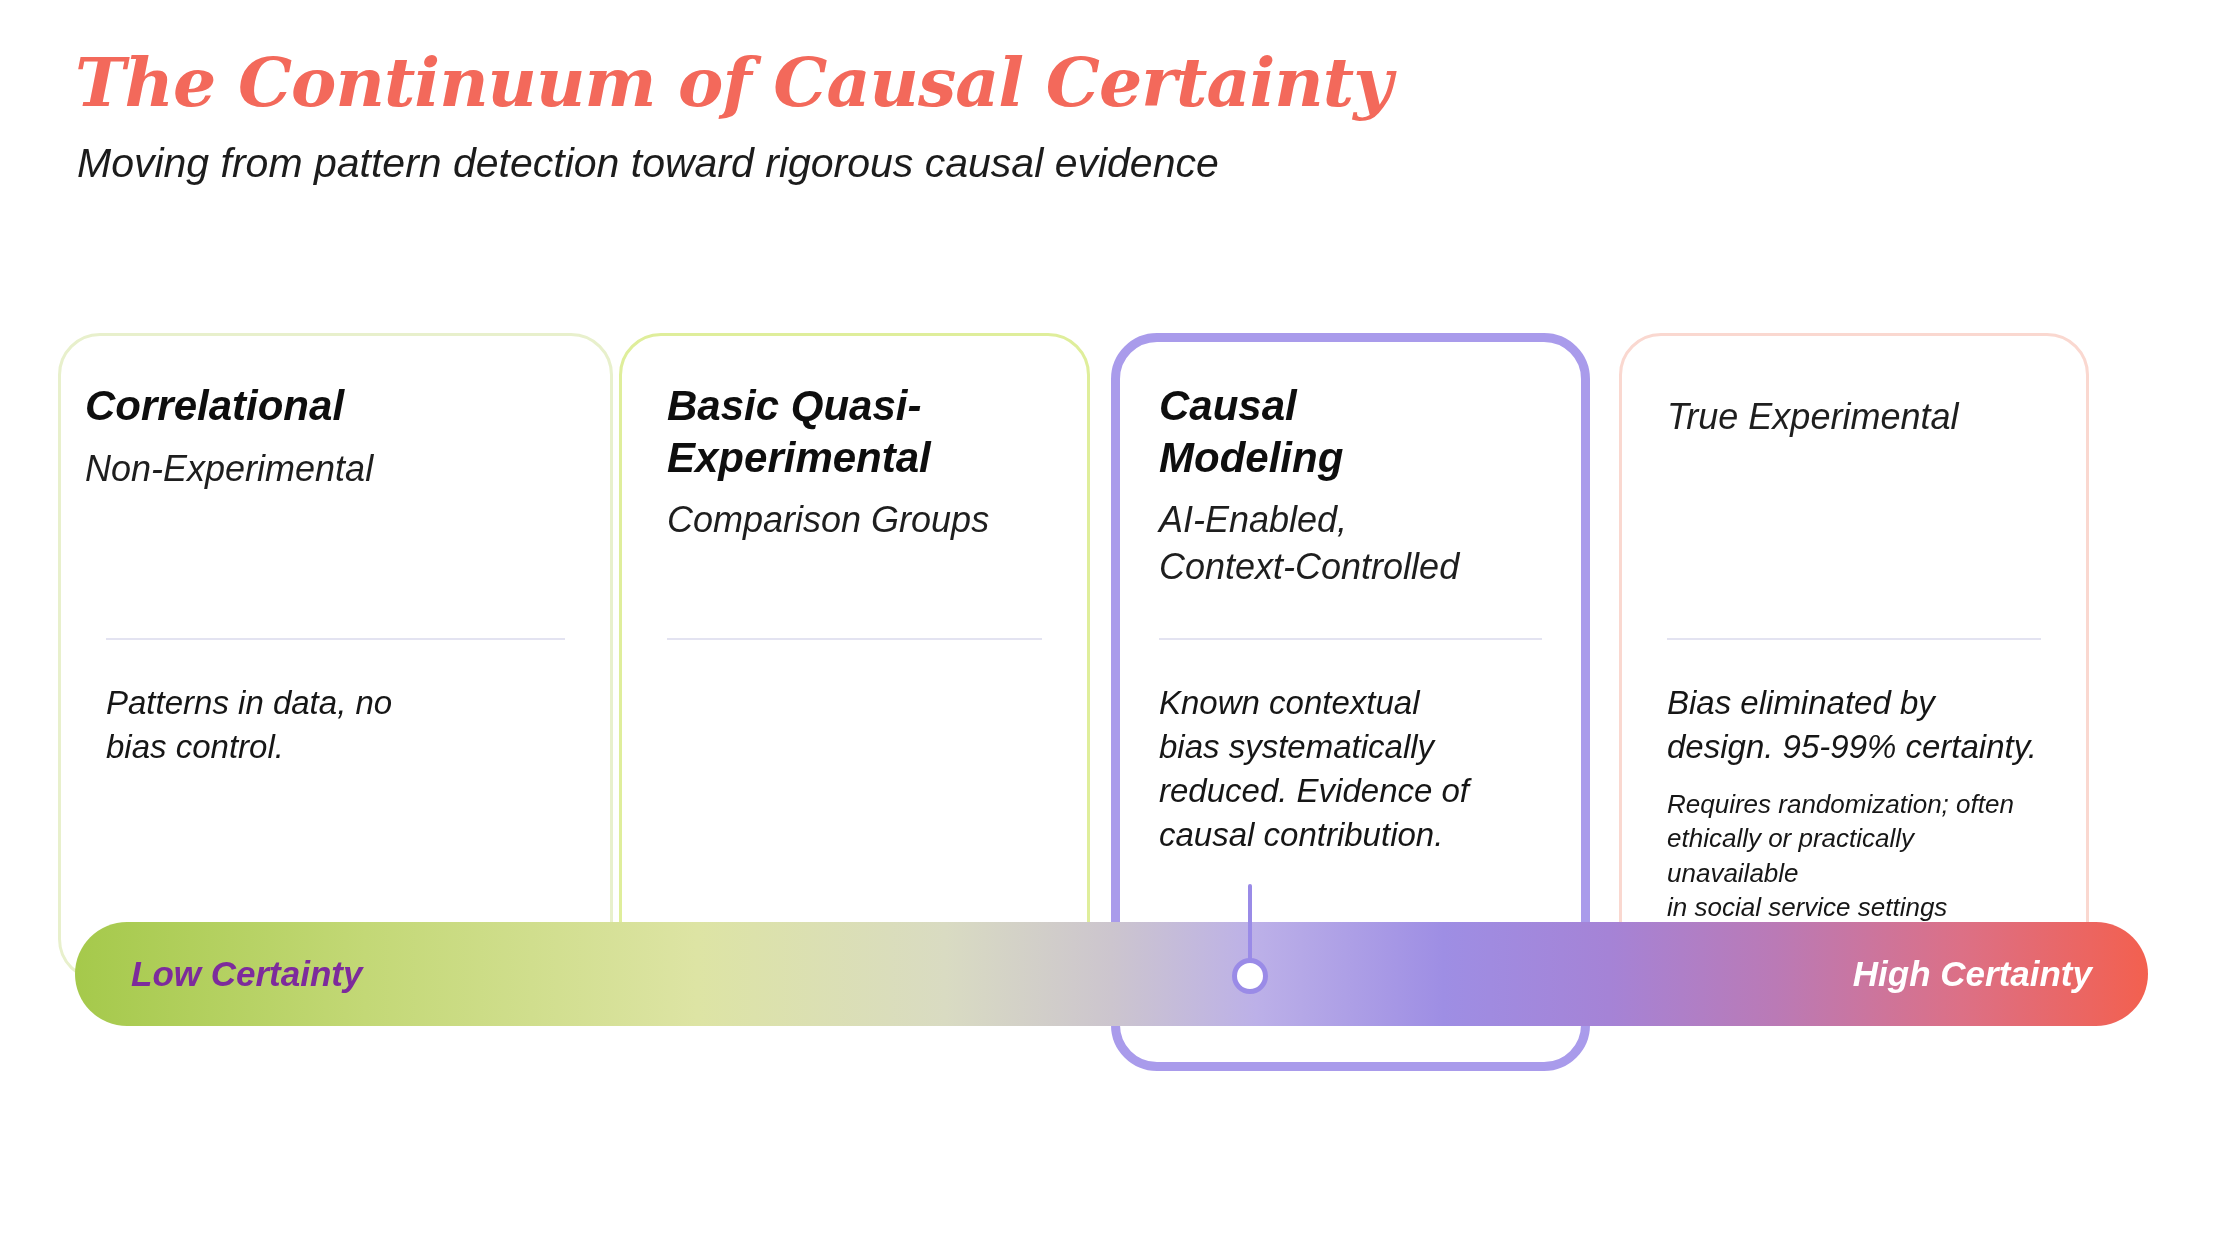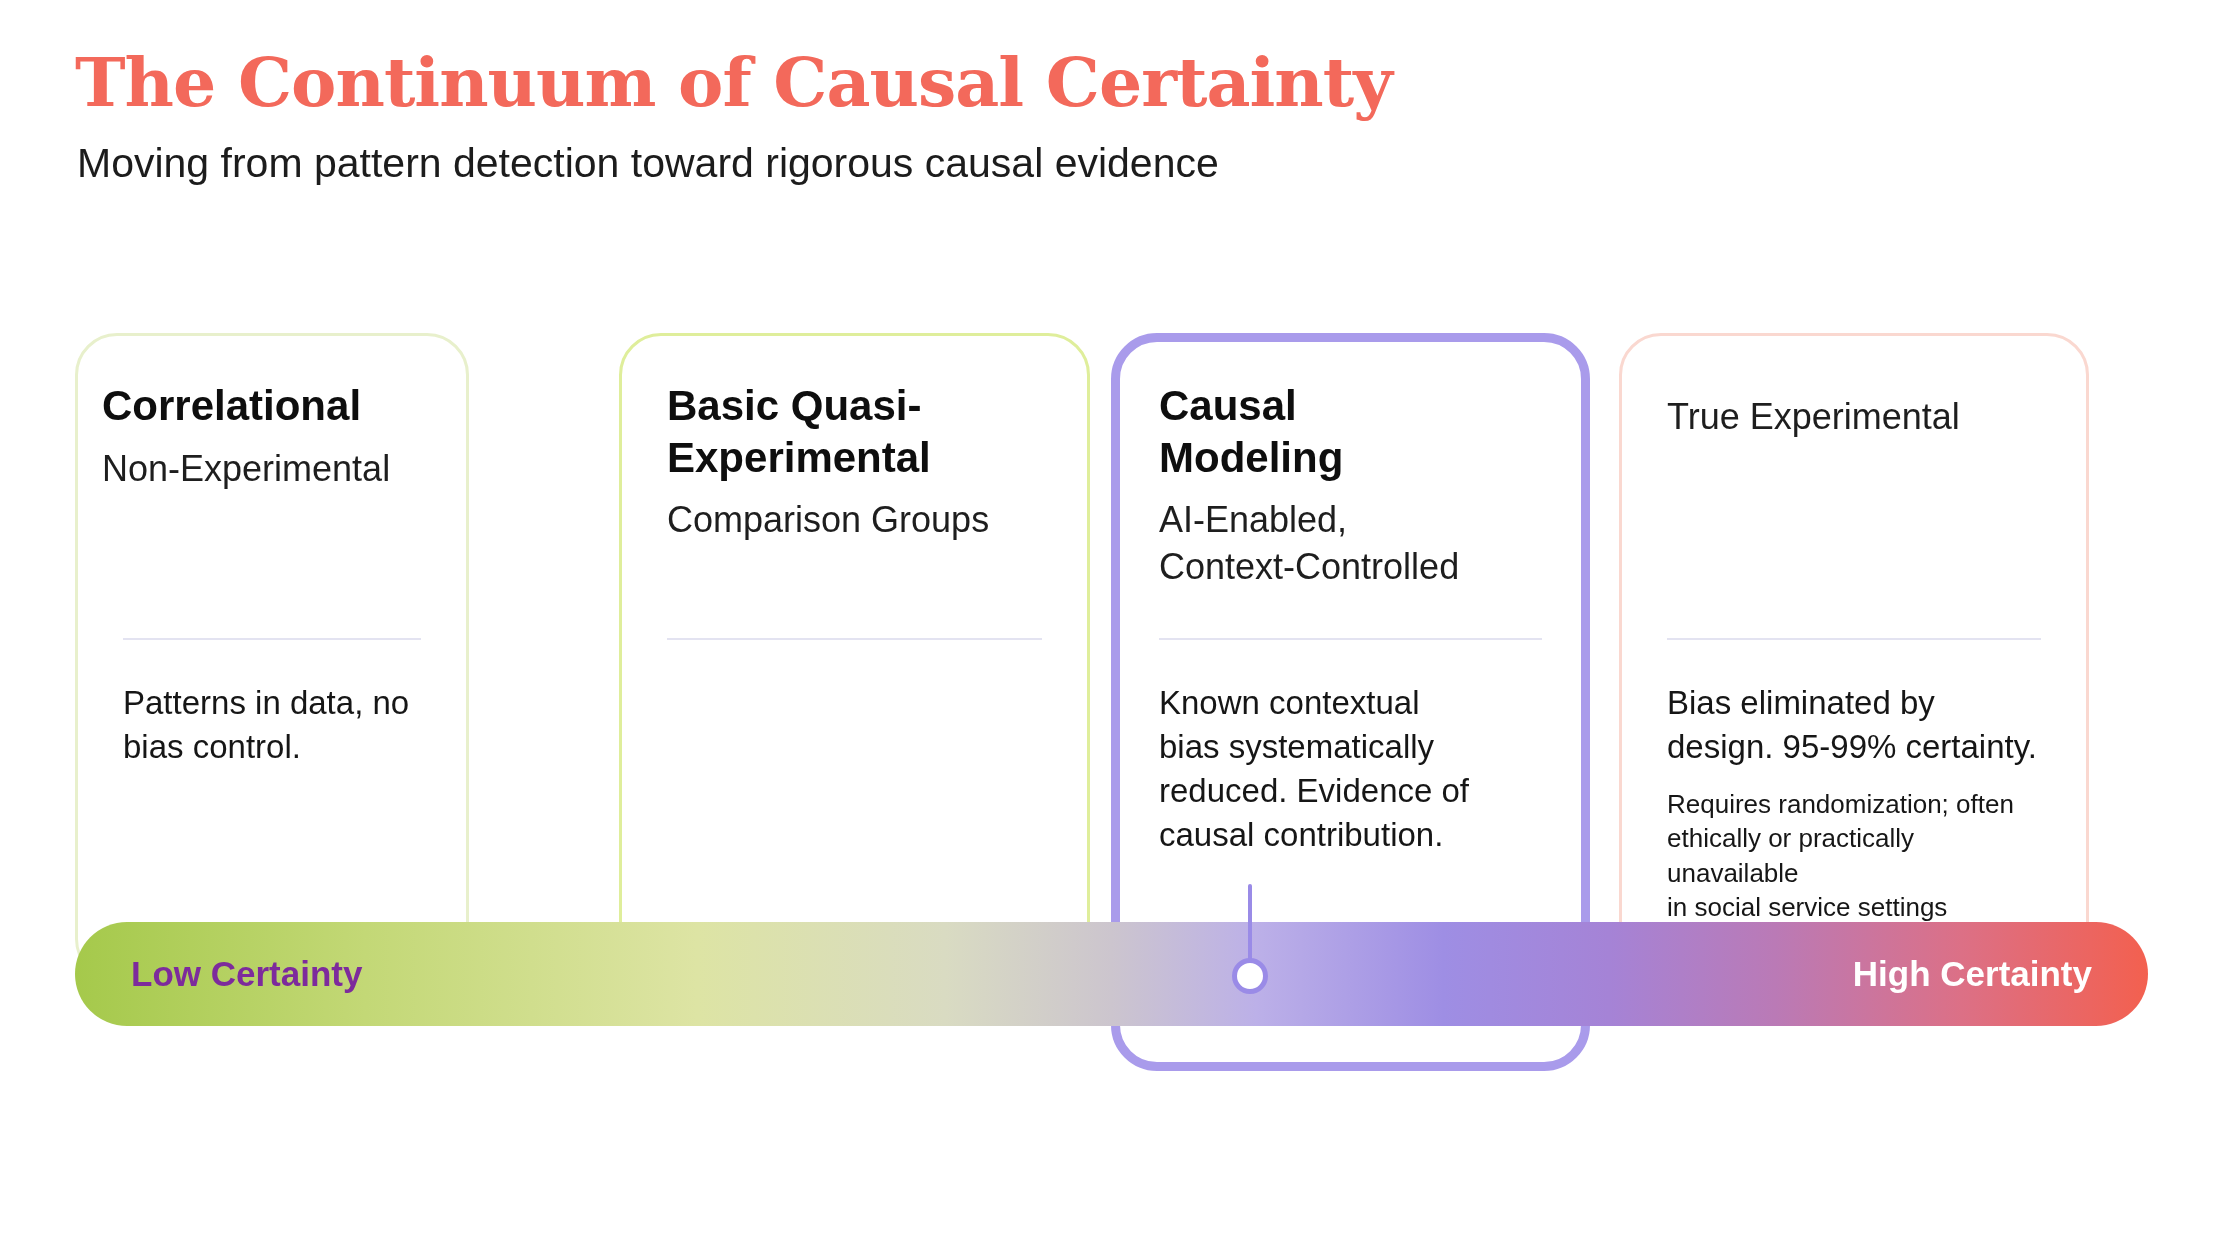--- a/index.html
+++ b/index.html
@@ -1,36 +1,36 @@
 <!DOCTYPE html>
 <html><head>
 <meta charset="utf-8">
 <style>
   html,body{margin:0;padding:0;background:#fff;}
   .page{
     position:relative;width:2240px;height:1260px;background:#ffffff;
-    font-family:"Liberation Sans",sans-serif;overflow:hidden;
+    font-family:"Liberation Sans",sans-serif;overflow:hidden;font-style:italic;
   }
   
   .title{
     position:absolute;left:75px;top:42px;margin:0;
     font-family:"DejaVu Serif",serif;font-weight:700;
     font-size:68px;letter-spacing:-1px;color:#F3695B;white-space:nowrap;
   }
   .subtitle{
     position:absolute;left:77px;top:140px;margin:0;
     font-size:41px;color:#1c1c1c;white-space:nowrap;
   }
   
   .card{
     position:absolute;top:333px;box-sizing:border-box;background:#ffffff;
     border-radius:42px;border:3px solid transparent;z-index:1;
     padding:44px 45px 0 45px;
   }
-  .card-1{left:75px;width:394px;height:648px;border-color:#E8F0CC;padding-left:24px;}
+  .card-1{left:58px;width:555px;height:648px;border-color:#E8F0CC;padding-left:24px;}
   .card-2{left:619px;width:471px;height:648px;border-color:#DFEE9B;}
   .card-3{left:1111px;width:479px;height:738px;border-color:#A99BEB;border-width:9px;border-radius:46px;padding:38px 53px 0 39px;}
   .card-4{left:1619px;width:470px;height:648px;border-color:#FAD8D0;}
   .card-title{
     margin:0;font-size:42px;font-weight:700;color:#0e0e0e;
     line-height:1.23;white-space:pre-line;
   }
   .card-subtitle{
     margin:14px 0 0 0;font-size:36px;color:#1e1e1e;
     line-height:1.3;white-space:pre-line;

